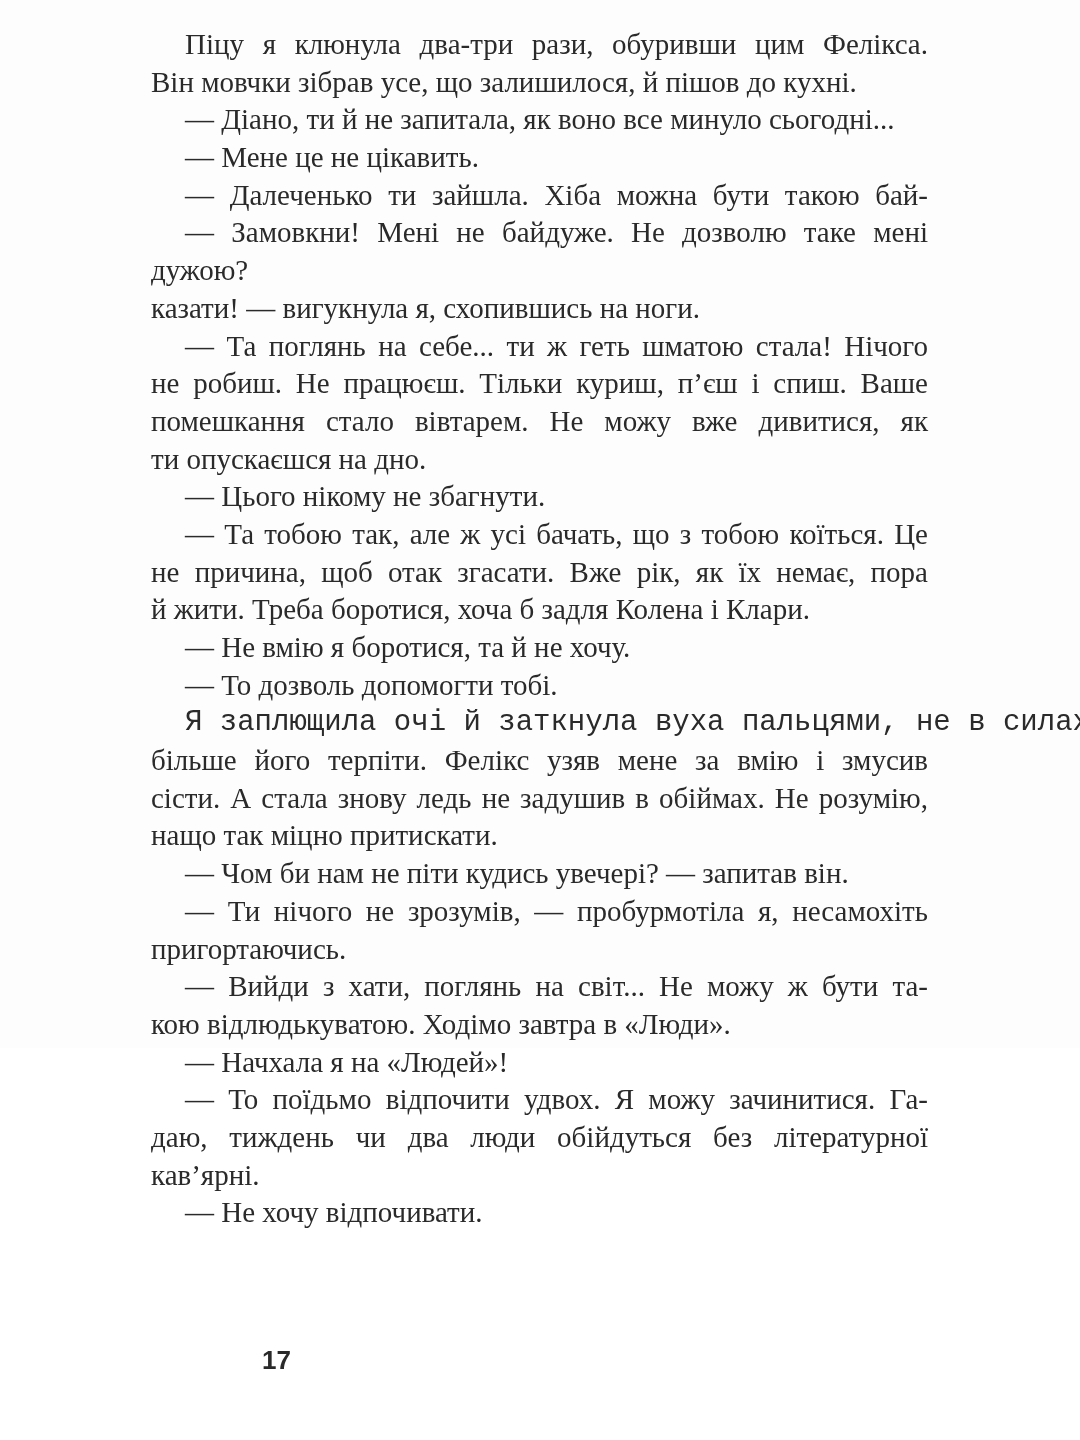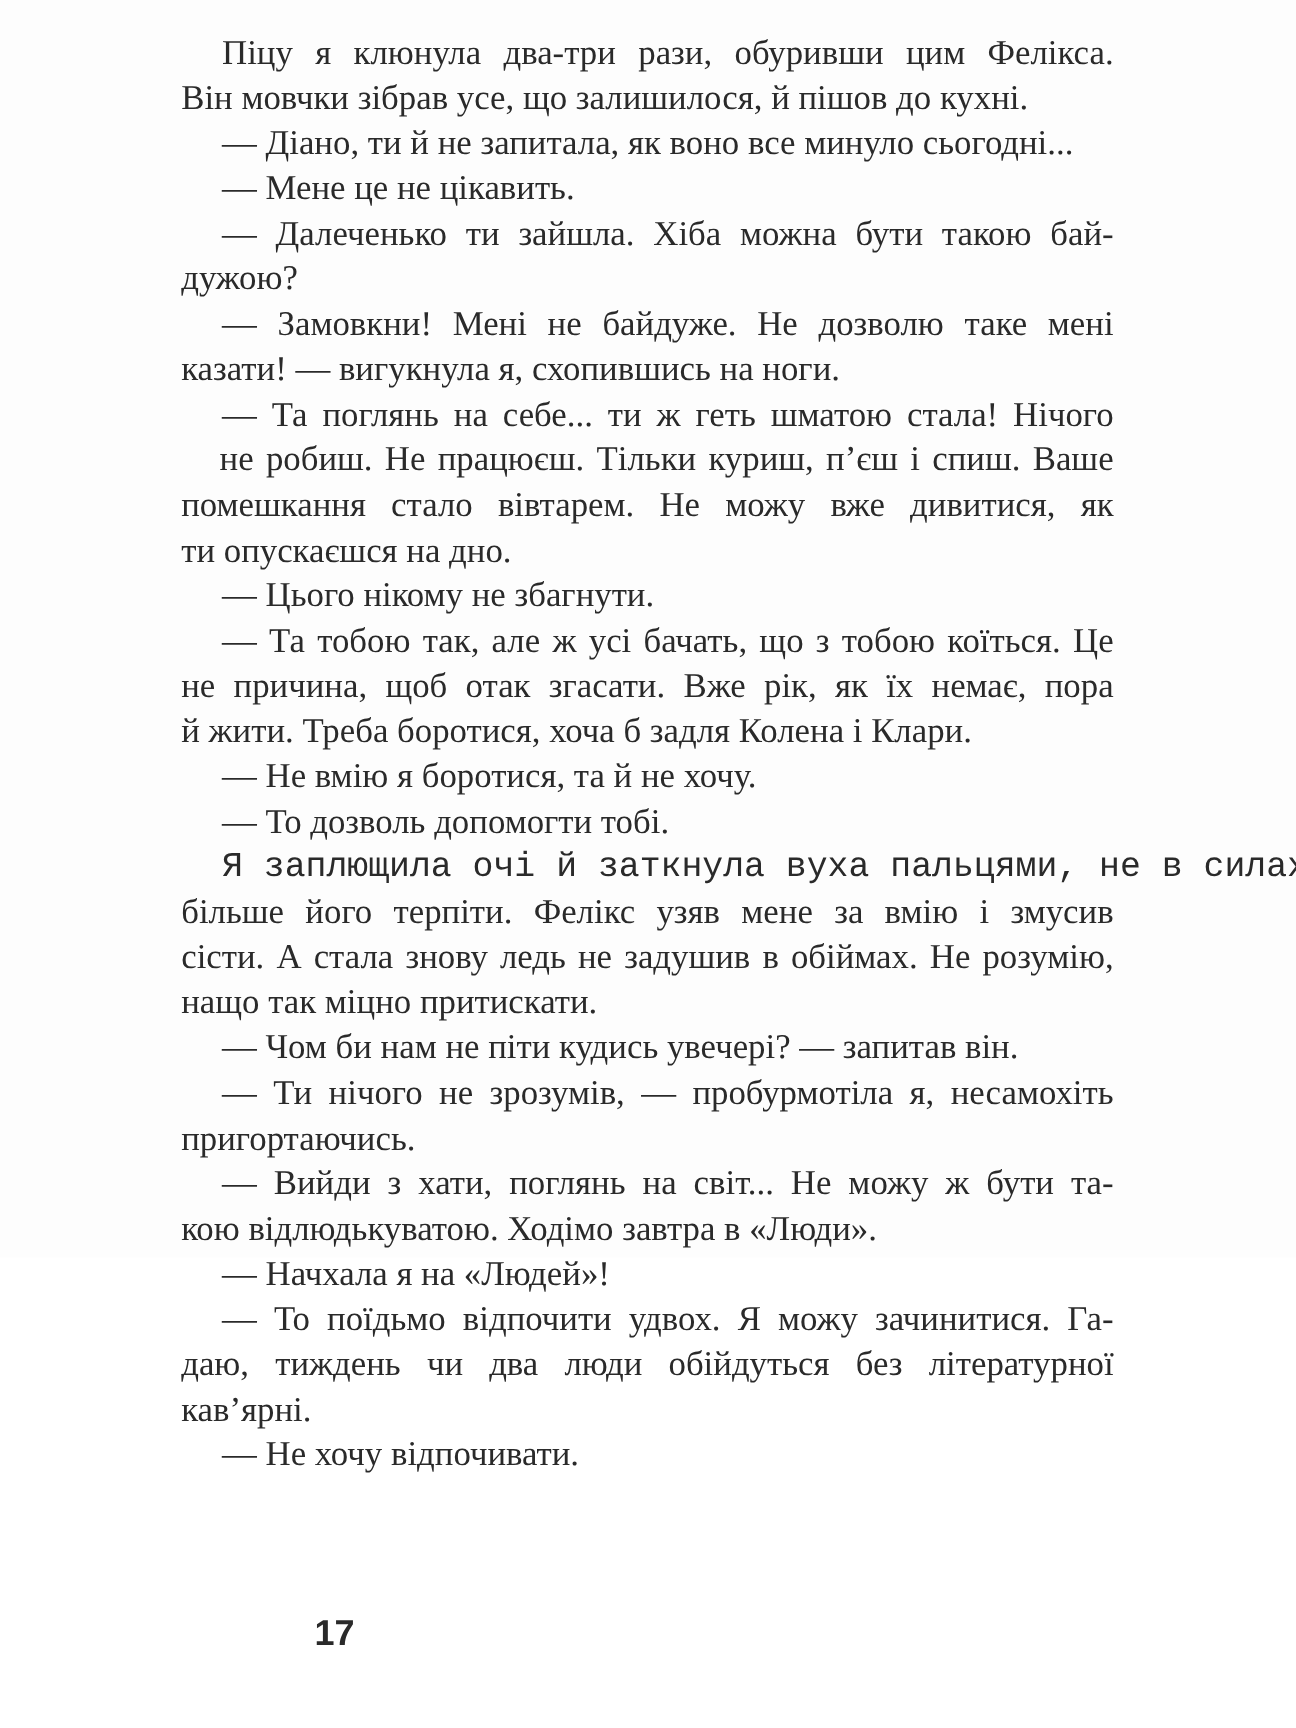--- a/index.html
+++ b/index.html
@@ -16,38 +16,38 @@
     text-align: justify;
     text-align-last: justify;
     letter-spacing: 0px;
     transform-origin: left center;
   }
   .line.last { text-align-last: left; }
   .line.indent { padding-left: 34px; }
   .page-number {
     position: absolute; left: 262px; top: 1345px;
     font-family: "Liberation Sans", sans-serif;
-    font-size: 30px; font-weight: bold; color: #2a2a2a;
+    font-size: 26px; font-weight: bold; color: #2a2a2a;
   }
 </style>
 </head>
 <body>
 
 <div class="page">
   <div class="text-block" id="text-block">
       <div class="line indent" style="white-space: nowrap;"><span style="white-space: nowrap; word-spacing: 0px;">Піцу я клюнула два-три рази, обуривши цим Фелікса.</span></div>
       <div class="line last" style="white-space: nowrap;"><span style="white-space: nowrap;">Він мовчки зібрав усе, що залишилося, й пішов до кухні.</span></div>
       <div class="line indent last" style="white-space: nowrap;"><span style="white-space: nowrap;">— Діано, ти й не запитала, як воно все минуло сьогодні...</span></div>
       <div class="line indent last" style="white-space: nowrap;"><span style="white-space: nowrap;">— Мене це не цікавить.</span></div>
       <div class="line indent" style="white-space: nowrap;"><span style="white-space: nowrap; word-spacing: 0px;">— Далеченько ти зайшла. Хіба можна бути такою бай-</span></div>
+      <div class="line indent" style="white-space: nowrap;"><span style="white-space: nowrap; word-spacing: 0px;">— Замовкни! Мені не байдуже. Не дозволю таке мені</span></div>
       <div class="line last" style="white-space: nowrap;"><span style="white-space: nowrap;">дужою?</span></div>
-      <div class="line indent" style="white-space: nowrap;"><span style="white-space: nowrap; word-spacing: 0px;">— Замовкни! Мені не байдуже. Не дозволю таке мені</span></div>
       <div class="line last" style="white-space: nowrap;"><span style="white-space: nowrap;">казати! — вигукнула я, схопившись на ноги.</span></div>
       <div class="line indent" style="white-space: nowrap;"><span style="white-space: nowrap; word-spacing: 0px;">— Та поглянь на себе... ти ж геть шматою стала! Нічого</span></div>
-      <div class="line" style="white-space: nowrap; margin-left: 32px;"><span style="white-space: nowrap; word-spacing: 0px;">не робиш. Не працюєш. Тільки куриш, п’єш і спиш. Ваше</span></div>
+      <div class="line" style="white-space: nowrap;"><span style="white-space: nowrap; word-spacing: 0px;">не робиш. Не працюєш. Тільки куриш, п’єш і спиш. Ваше</span></div>
       <div class="line" style="white-space: nowrap;"><span style="white-space: nowrap; word-spacing: 0px;">помешкання стало вівтарем. Не можу вже дивитися, як</span></div>
       <div class="line last" style="white-space: nowrap;"><span style="white-space: nowrap;">ти опускаєшся на дно.</span></div>
       <div class="line indent last" style="white-space: nowrap;"><span style="white-space: nowrap;">— Цього нікому не збагнути.</span></div>
       <div class="line indent" style="white-space: nowrap;"><span style="white-space: nowrap; word-spacing: 0px;">— Та тобою так, але ж усі бачать, що з тобою коїться. Це</span></div>
       <div class="line" style="white-space: nowrap;"><span style="white-space: nowrap; word-spacing: 0px;">не причина, щоб отак згасати. Вже рік, як їх немає, пора</span></div>
       <div class="line last" style="white-space: nowrap;"><span style="white-space: nowrap;">й жити. Треба боротися, хоча б задля Колена і Клари.</span></div>
       <div class="line indent last" style="white-space: nowrap;"><span style="white-space: nowrap;">— Не вмію я боротися, та й не хочу.</span></div>
       <div class="line indent last" style="white-space: nowrap;"><span style="white-space: nowrap;">— То дозволь допомогти тобі.</span></div>
       <div class="line indent" style="white-space: nowrap; font-family: Liberation Mono, monospace;"><span style="white-space: nowrap; word-spacing: 0px;">Я заплющила очі й заткнула вуха пальцями, не в силах</span></div>
       <div class="line" style="white-space: nowrap;"><span style="white-space: nowrap; word-spacing: 0px;">більше його терпіти. Фелікс узяв мене за вмію і змусив</span></div>

